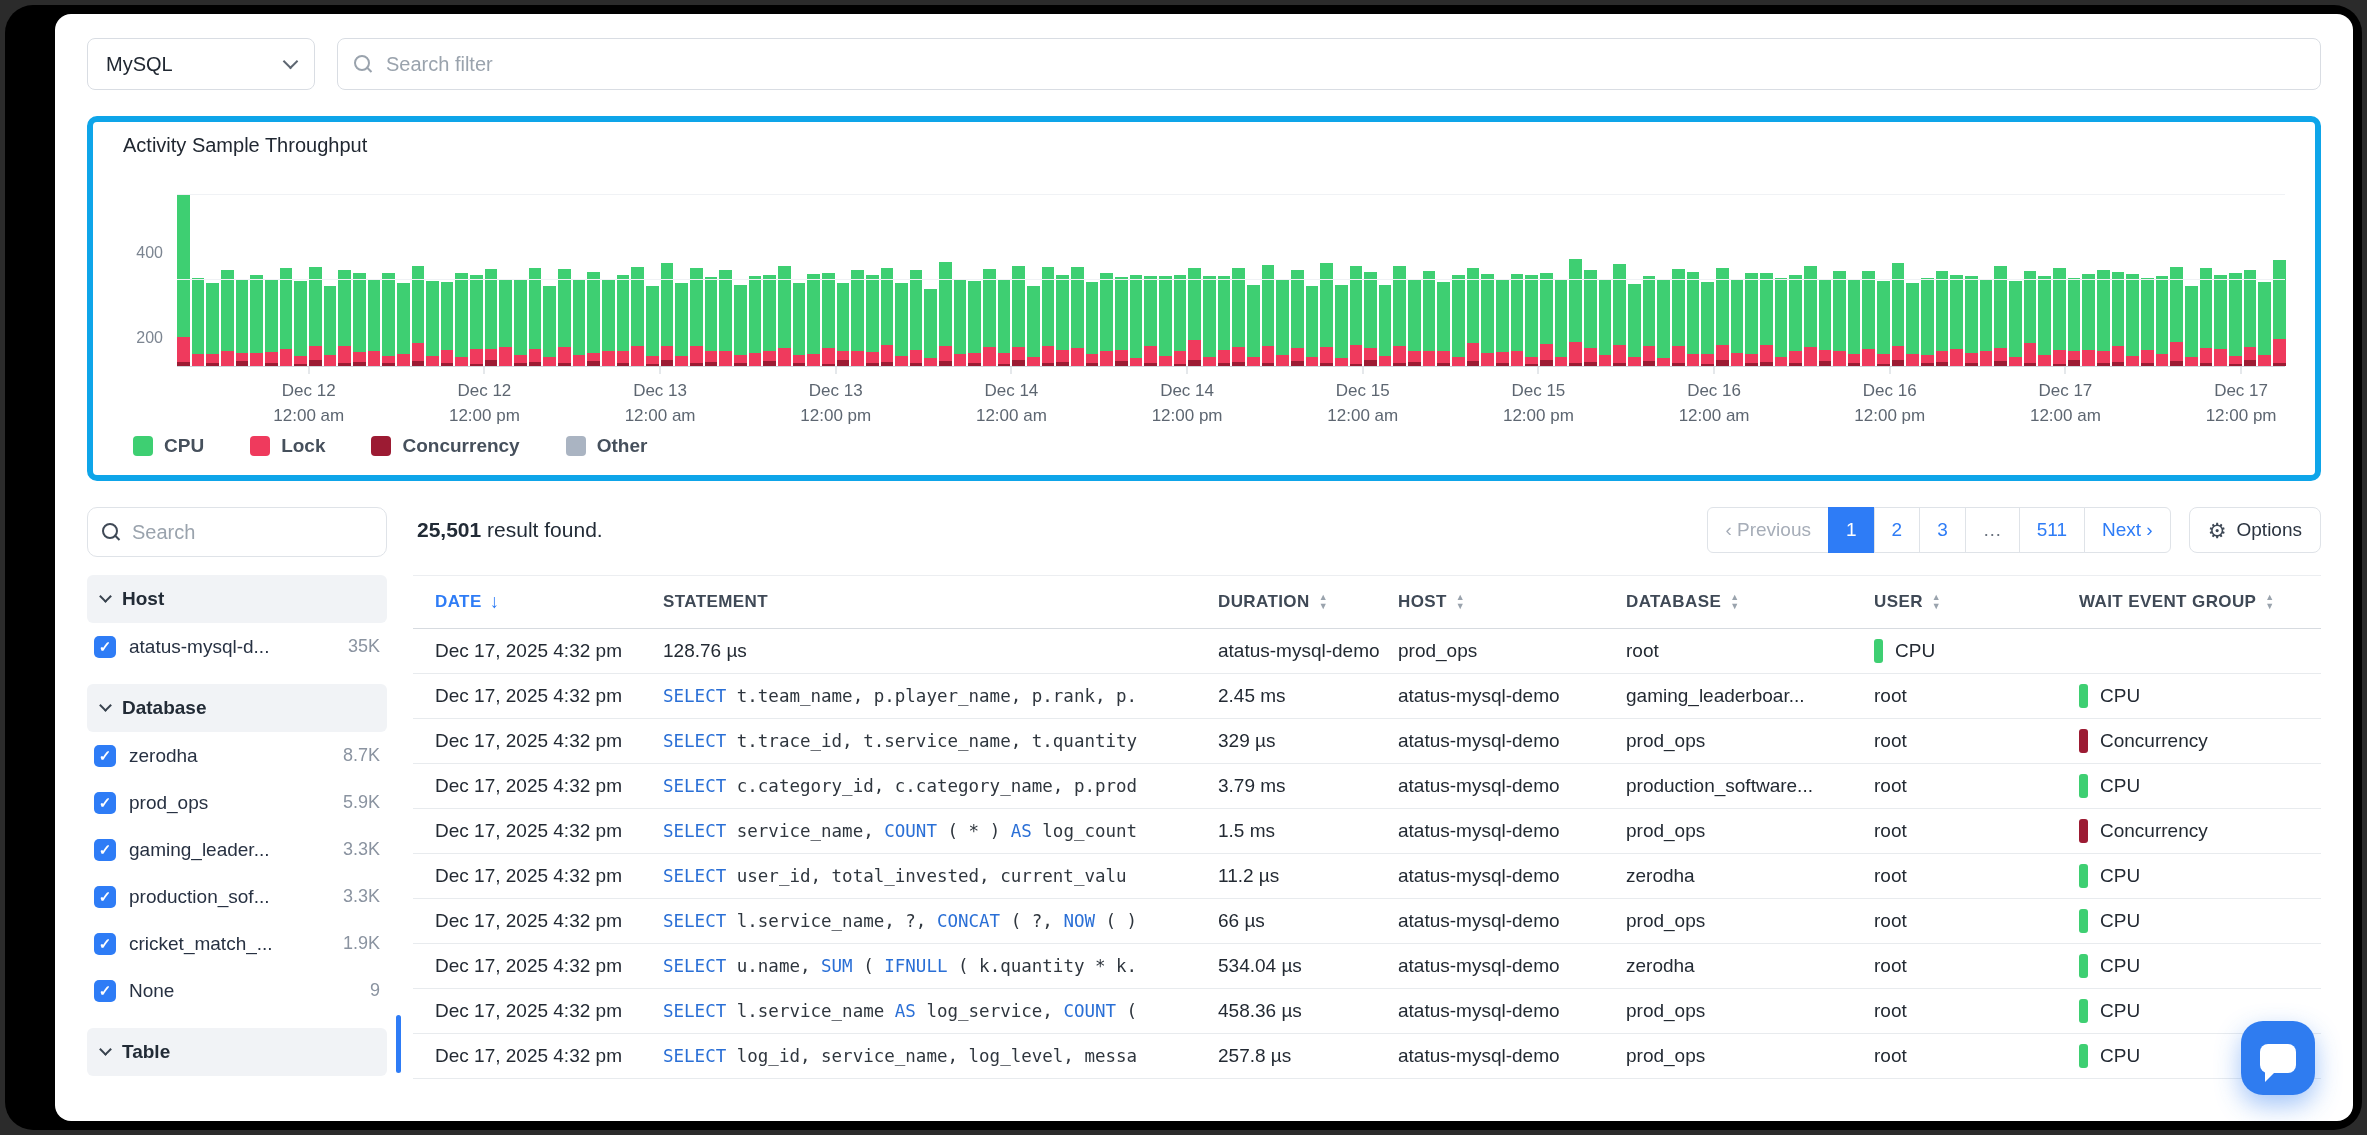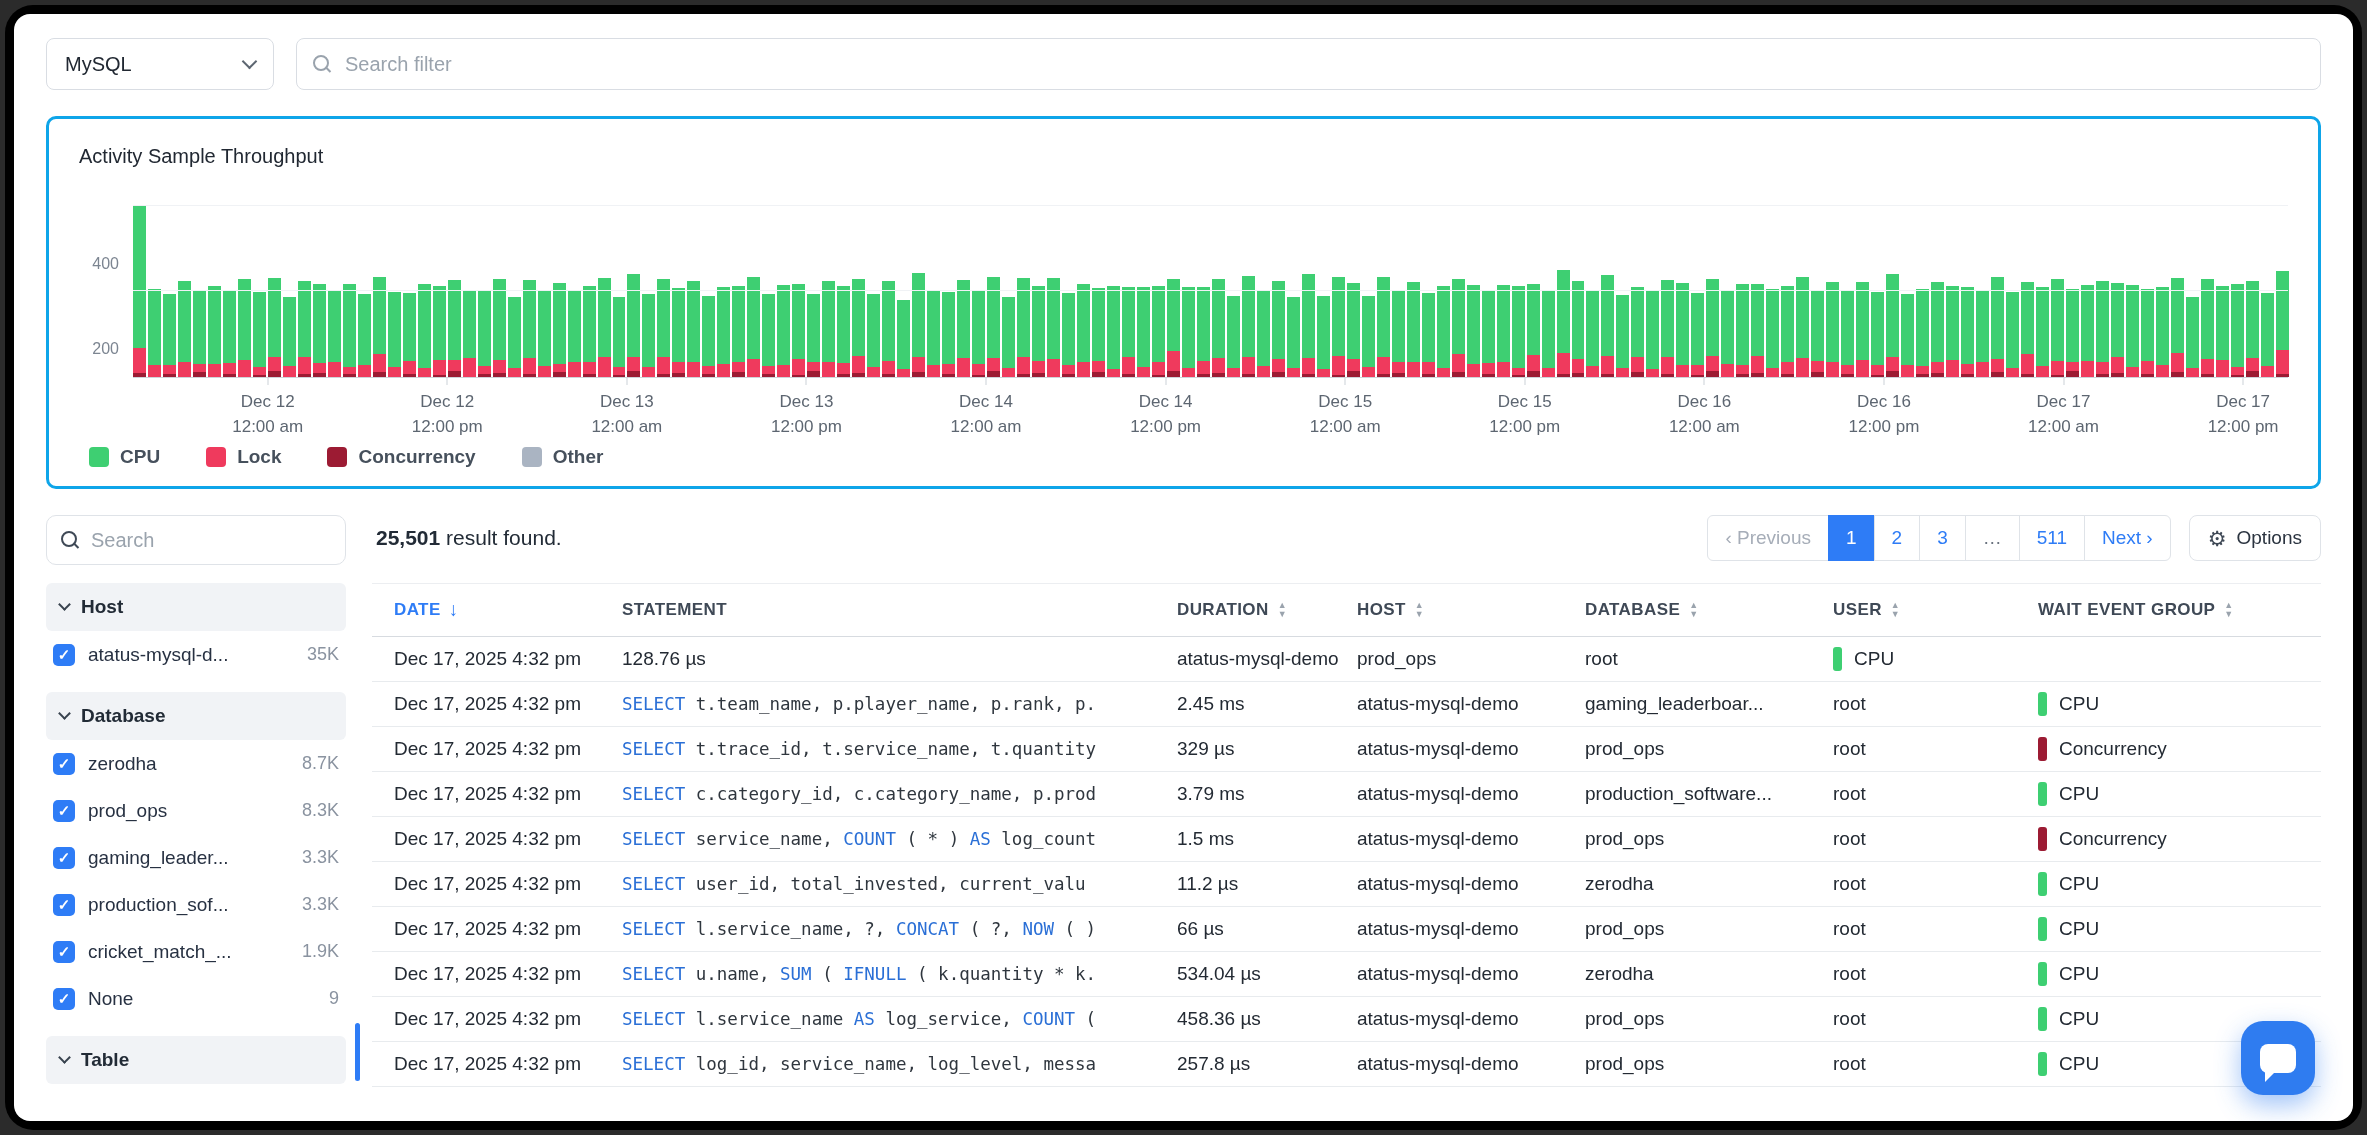--- a/index.html
+++ b/index.html
@@ -1,39 +1,39 @@
 <!DOCTYPE html>
 <html><head>
 <meta charset="utf-8">
 <style>
   * { box-sizing: border-box; margin: 0; padding: 0; }
   html, body { width: 2367px; height: 1135px; }
   body { background: #2b2b2b; position: relative; font-family: "Liberation Sans", sans-serif; color: #222b36; }
   .frame { position: absolute; inset: 5px; background: #000; border-radius: 28px; }
-  .app { position: absolute; inset: 14px; background: #fff; border-radius: 16px; overflow: hidden; }
+  .app { position: absolute; inset: 14px; background: #fff; border-radius: 16px; overflow: hidden; margin-left: 41px; }
 
   
   .topbar { display: flex; gap: 22px; padding: 24px 32px 0; }
   .db-select { width: 228px; height: 52px; border: 1px solid #d9dde3; border-radius: 8px;
     display: flex; align-items: center; justify-content: space-between; padding: 0 18px;
     font-size: 20px; color: #212832; cursor: pointer; background: #fff; }
   .sel-chev { width: 11px; height: 11px; border-left: 2px solid #5d6671; border-bottom: 2px solid #5d6671;
     transform: rotate(-45deg); margin-top: -6px; }
   .search-filter { flex: 1; height: 52px; border: 1px solid #d9dde3; border-radius: 8px;
     display: flex; align-items: center; padding: 0 16px; gap: 14px; }
   .search-filter input, .sb-search input { border: none; outline: none; font-size: 20px; width: 100%;
     font-family: "Liberation Sans", sans-serif; color: #212832; }
   .search-filter input::placeholder, .sb-search input::placeholder { color: #9aa3ad; }
   .mag { position: relative; width: 18px; height: 18px; flex: none; }
   .mag::before { content: ''; position: absolute; width: 12px; height: 12px; border: 2px solid #9aa3ad; border-radius: 50%; left: 0; top: 0; }
   .mag::after { content: ''; position: absolute; width: 2px; height: 7px; background: #9aa3ad; transform: rotate(-45deg); left: 14px; top: 11px; }
   .mag.dark::before { border-color: #3f4956; } .mag.dark::after { background: #3f4956; }
 
   
-  .chart-panel { margin: 26px 32px 0; border: 3px solid #0ea5e9; border-radius: 10px; padding: 26px 30px 18px; }
+  .chart-panel { margin: 26px 32px 0; border: 6px solid #0ea5e9; border-radius: 10px; padding: 12px 30px 18px; }
   .chart-title { font-size: 20px; font-weight: 500; color: #212832; }
   .chart-body { display: flex; margin-top: 30px; }
   #y-labels { width: 54px; position: relative; flex: none; }
   .ytick { position: absolute; right: 14px; font-size: 16px; color: #7c8591; }
   .plot-col { flex: 1; min-width: 0; }
   #plot-area { position: relative; height: 180px; border-bottom: 1px solid #cfd4da; }
   .gridline { position: absolute; left: 0; right: 0; height: 1px; background: #f0f2f5; }
   #bars { position: absolute; inset: 0; display: flex; align-items: flex-end; gap: 2px; }
   .bar { flex: 1; display: flex; flex-direction: column; justify-content: flex-end; min-width: 0; }
   .seg { width: 100%; }
@@ -963,21 +963,21 @@
             <span class="sec-label">Database</span>
           </div>
           <div class="f-item">
             <span class="cb">✓</span>
             <span class="f-label">zerodha</span>
             <span class="f-count">8.7K</span>
           </div>
           <div class="f-item">
             <span class="cb">✓</span>
             <span class="f-label">prod_ops</span>
-            <span class="f-count">8.3K</span>
+            <span class="f-count">5.9K</span>
           </div>
           <div class="f-item">
             <span class="cb">✓</span>
             <span class="f-label">gaming_leader...</span>
             <span class="f-count">3.3K</span>
           </div>
           <div class="f-item">
             <span class="cb">✓</span>
             <span class="f-label">production_sof...</span>
             <span class="f-count">3.3K</span>

